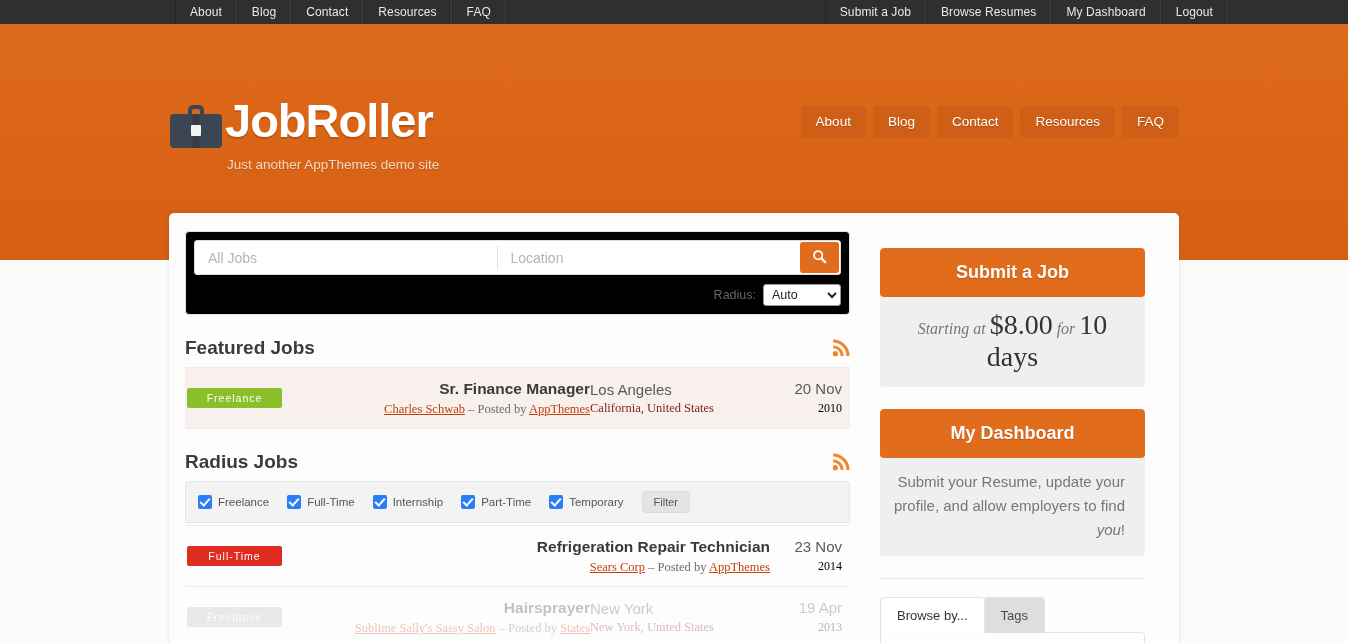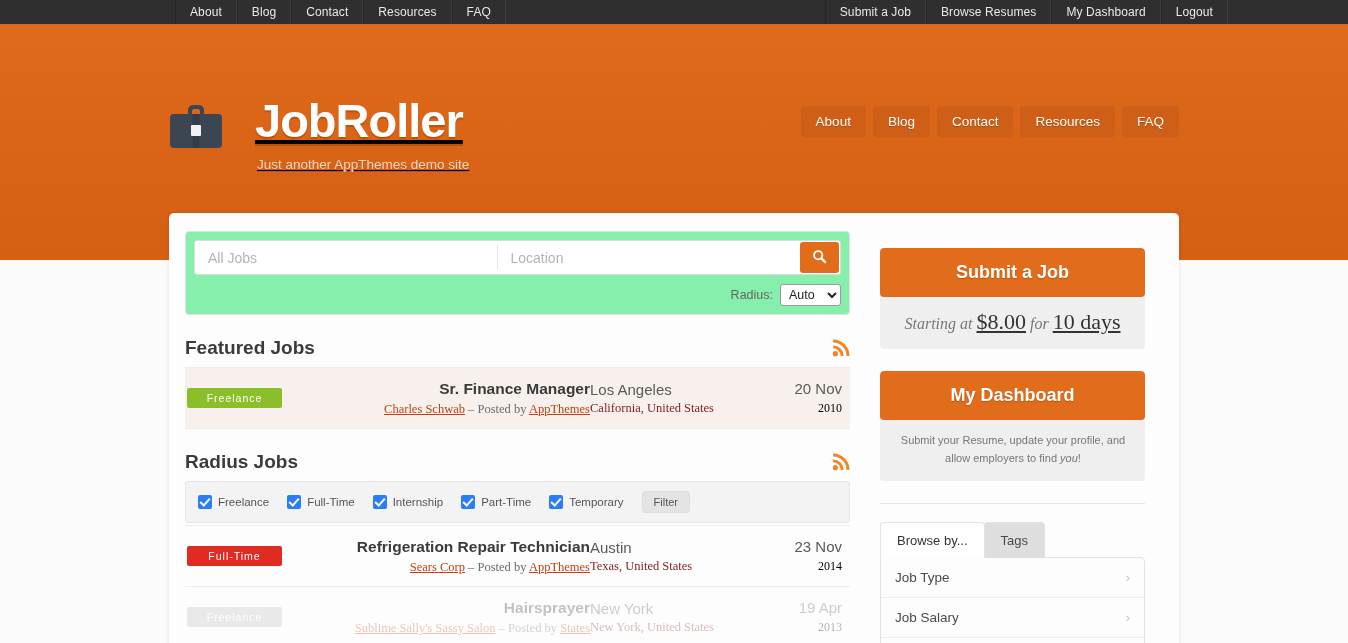--- a/index.html
+++ b/index.html
@@ -47,21 +47,21 @@
     margin: 0 auto;
     position: relative;
     padding-top: 62px;
   }
   .brand { display: flex; align-items: flex-start; }
   .brand-icon {
     width: 54px; height: 46px;
     position: relative;
     margin-top: 16px;
   }
-  .brand-text { margin-left: 32px; text-decoration: underline; }
+  .brand-text { margin-left: 2px; }
   .brand-title {
     font-size: 47px;
     font-weight: bold;
     color: #ffffff;
     line-height: 1;
     letter-spacing: -1px;
     text-shadow: 0 2px 1px rgba(120,50,0,.35);
     margin-top: 10px;
   }
   .brand-tagline {
@@ -103,21 +103,21 @@
     display: flex;
     width: 100%;
     padding: 18px 16px 0 16px;
     min-height: 430px;
   }
   .main { width: 665px; }
   .sidebar { width: 265px; margin-left: 30px; padding-top: 17px; }
 
   
   .searchbox {
-    background: #86efac;
+    background: #000000;
     border: 1px solid #e2e2e2;
     border-radius: 4px;
     padding: 8px;
   }
   .search-row {
     display: flex;
     background: #fff;
     border: 1px solid #dcdcdc;
     border-radius: 3px;
     overflow: hidden;
@@ -150,21 +150,21 @@
     color: #666;
   }
   .radius-select {
     margin-left: 7px;
     font-family: "Liberation Sans", sans-serif;
     font-size: 12.5px;
     padding: 2px 4px;
     border: 1px solid #9a9a9a;
     border-radius: 3px;
     background: #fff;
-    width: 61px;
+    width: 78px;
     color: #222;
   }
 
   
   .section-head {
     display: flex; align-items: center; justify-content: space-between;
     margin-top: 22px; margin-bottom: 8px;
   }
   .section-title {
     font-size: 19px;
@@ -283,25 +283,25 @@
     text-shadow: 0 1px 1px rgba(130,55,0,.4);
   }
   .promo-sub {
     text-align: center;
     padding: 12px 10px 0 10px;
     font-size: 16px;
     color: #4a4a4a;
     font-family: "Liberation Serif", serif;
   }
   .promo-sub em { font-style: italic; color: #777; }
-  .promo-sub .big { font-size: 22px; color: #333; text-decoration: underline; }
+  .promo-sub .big { font-size: 28px; color: #333; }
   .promo-note {
-    text-align: center;
-    padding: 12px 13px 0 14px;
-    font-size: 11px;
+    text-align: right;
+    padding: 12px 20px 0 14px;
+    font-size: 15px;
     color: #777;
     line-height: 1.6;
   }
   .promo-note em { font-style: italic; }
   .sb-divider { border-top: 1px solid #e6e6e6; margin: 0 0 18px 0; }
 
   .tabs { display: flex; }
   .tab {
     font-size: 13px;
     padding: 10px 16px;
@@ -465,24 +465,20 @@
 
     <div class="job-list">
       <div class="job-row">
         <div class="job-tag tag-fulltime">Full-Time</div>
         <div class="job-info">
           <div class="job-title">Refrigeration Repair Technician</div>
           <div class="job-meta">
             <a>Sears Corp</a><span> – Posted by </span><a>AppThemes</a>
           </div>
         </div>
-        <div class="job-loc">
-          <div class="job-city">Austin</div>
-          <div class="job-region">Texas, United States</div>
-        </div>
         <div class="job-date">
           <div class="job-day">23 Nov</div>
           <div class="job-year">2014</div>
         </div>
       </div>
 
       <div class="job-row expired">
         <div class="job-tag tag-grey">Freelance</div>
         <div class="job-info">
           <div class="job-title">Hairsprayer</div>

